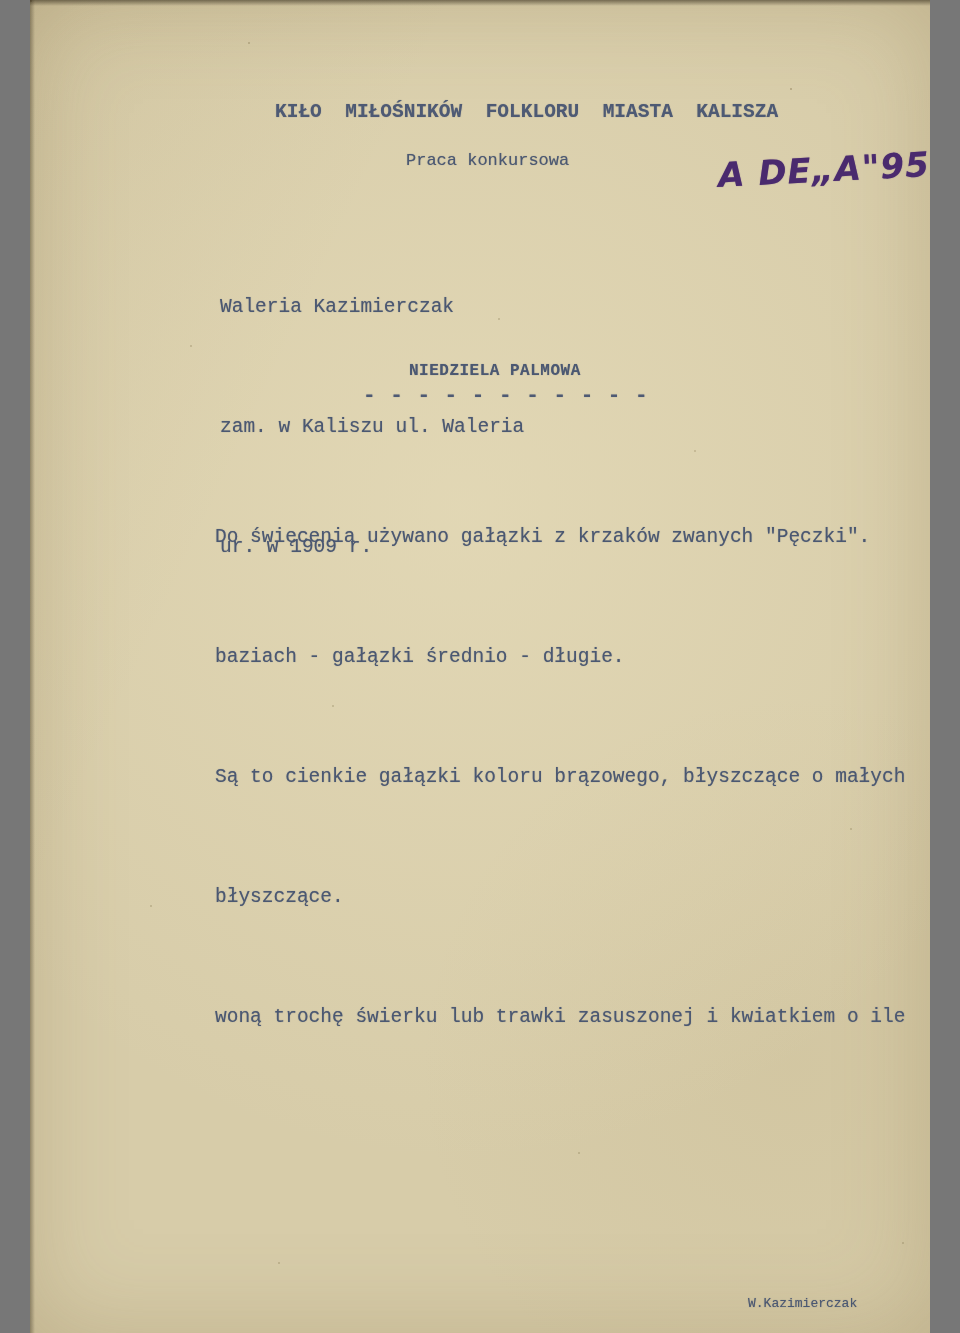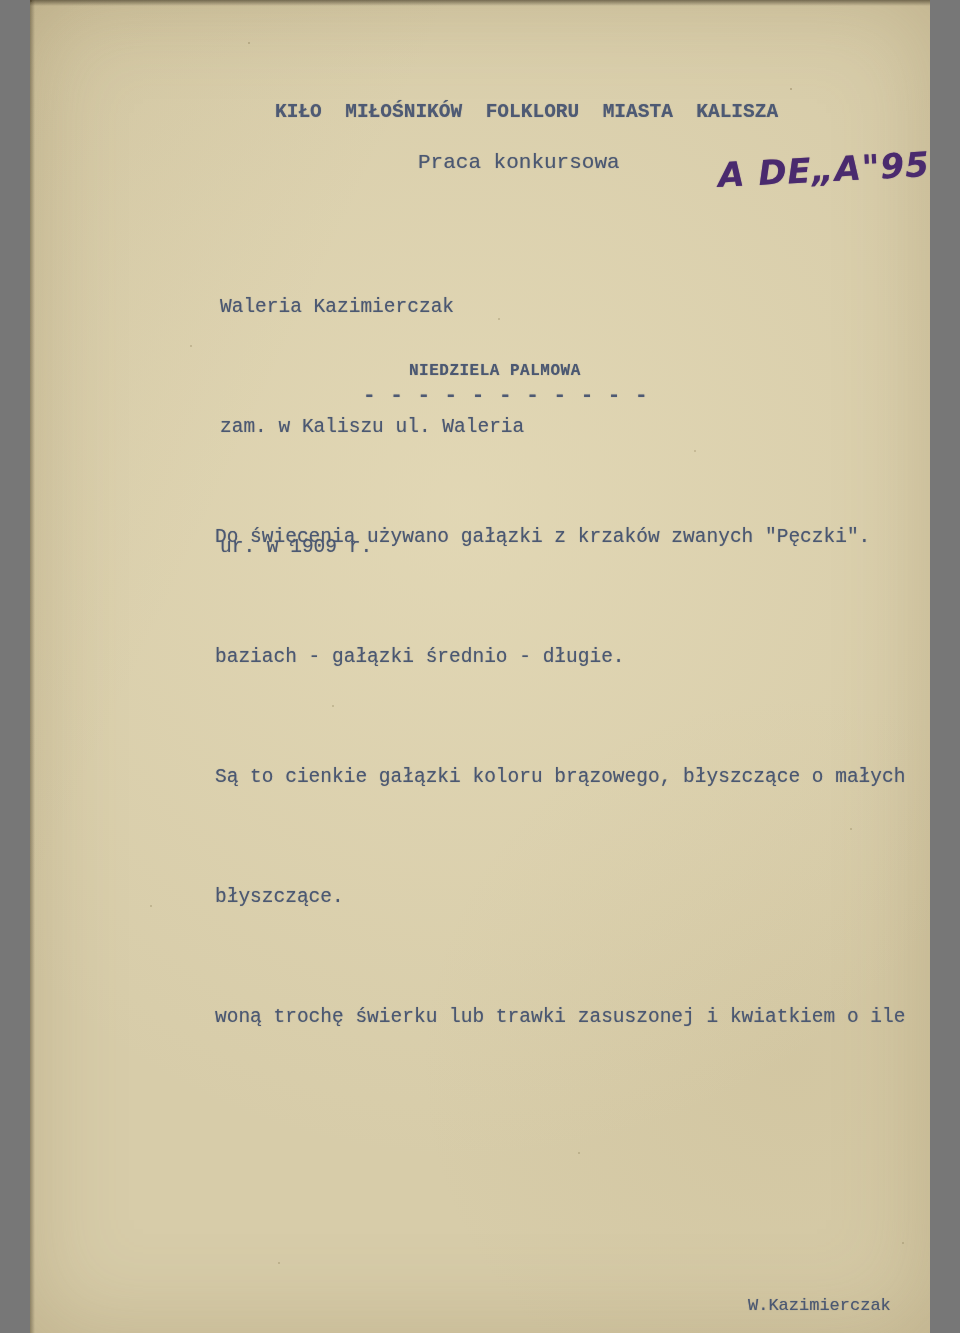--- a/index.html
+++ b/index.html
@@ -43,38 +43,38 @@
       548px 1152px 0 rgba(110,92,55,0.3),
       248px 1262px 0 rgba(110,92,55,0.3),
       872px 1242px 0 rgba(110,92,55,0.3);
     pointer-events:none;}
   .type{
     color:#4b5872;
     text-shadow:0 0 1px rgba(70,80,105,0.55);
     white-space:pre;
   }
   .org{position:absolute;left:245px;top:101px;font-size:19.5px;font-weight:bold;color:#4e5a74;}
-  .subtitle{position:absolute;left:388px;top:151px;font-size:21px;}
+  .subtitle{position:absolute;left:376px;top:151px;font-size:17px;}
   .annotation{
     position:absolute;left:688px;top:148px;
     font-family:"DejaVu Sans",sans-serif;
     font-style:italic;font-weight:bold;
     font-size:34px;letter-spacing:1px;
     color:#4a2a6e;
     text-shadow:0 0 1px rgba(74,42,110,0.6);
     transform:rotate(-3deg);
     white-space:pre;
   }
   .roman{font-family:"DejaVu Serif",serif;border-bottom:4px solid #4a2a6e;padding:0 2px;}
   .author{position:absolute;left:190px;top:207px;font-size:19.5px;line-height:40px;}
   .doc-title{position:absolute;left:379px;top:362px;font-size:16px;font-weight:bold;letter-spacing:0.5px;}
   .title-rule{position:absolute;left:333px;top:384px;font-size:21px;font-weight:bold;letter-spacing:1px;color:#4e5a74;}
   .bodytext{position:absolute;left:185px;top:437px;font-size:19.5px;line-height:40px;width:775px;}
   .line{white-space:pre;font-family:Liberation Mono, monospace;}
-  .signature{position:absolute;left:718px;top:1296px;font-size:17px;}
+  .signature{position:absolute;left:718px;top:1296px;font-size:13px;}
 </style>
 </head>
 <body>
 
 <div class="page">
   <div class="speckles"></div>
   <div class="edge-top"></div>
   <div class="edge-left"></div>
 
   <div class="org type">KIŁO  MIŁOŚNIKÓW  FOLKLORU  MIASTA  KALISZA</div>

